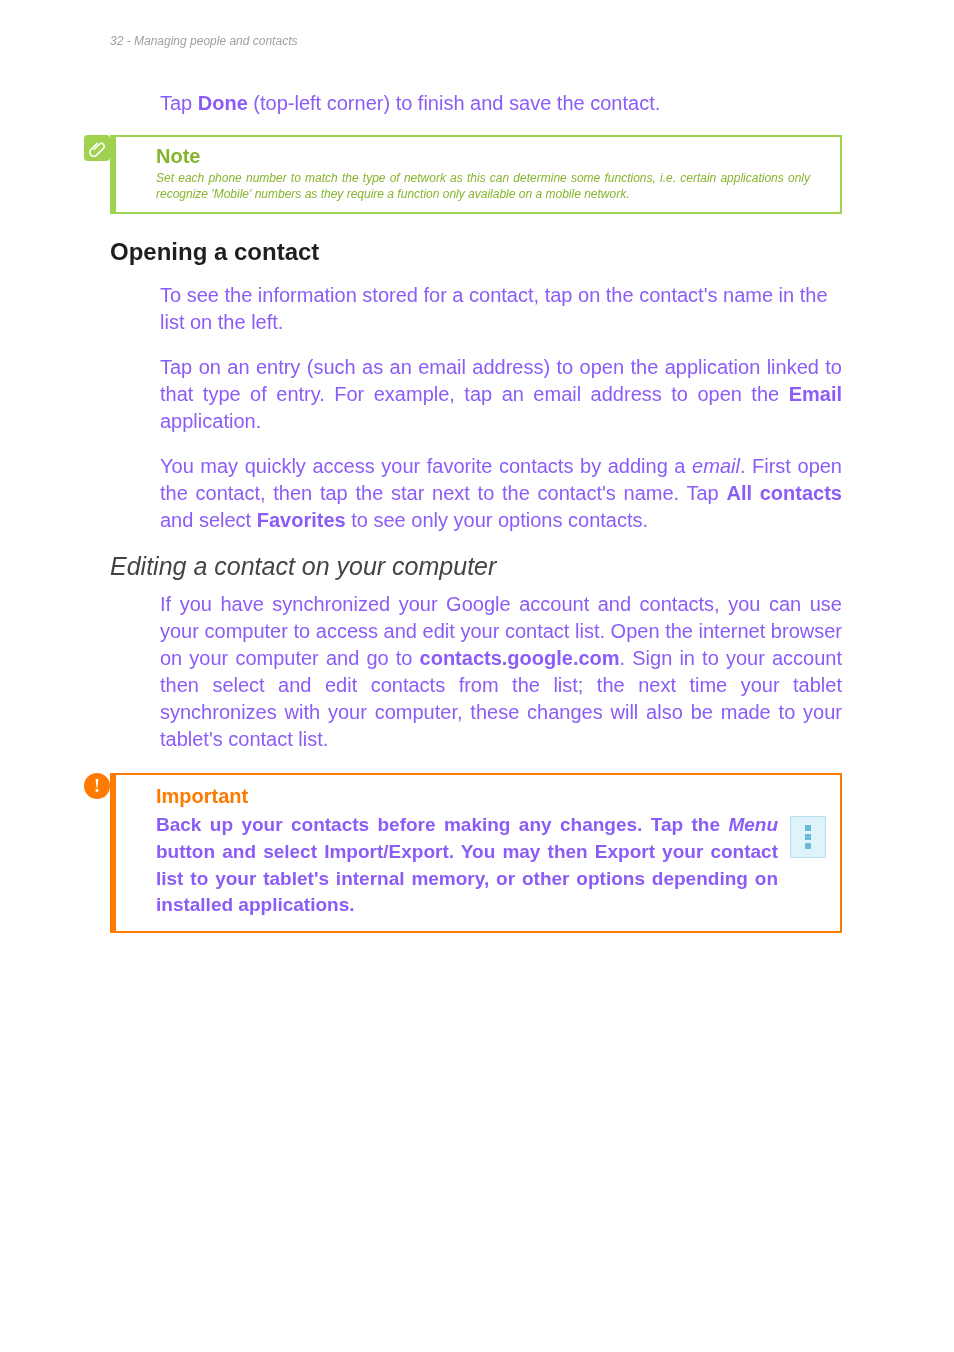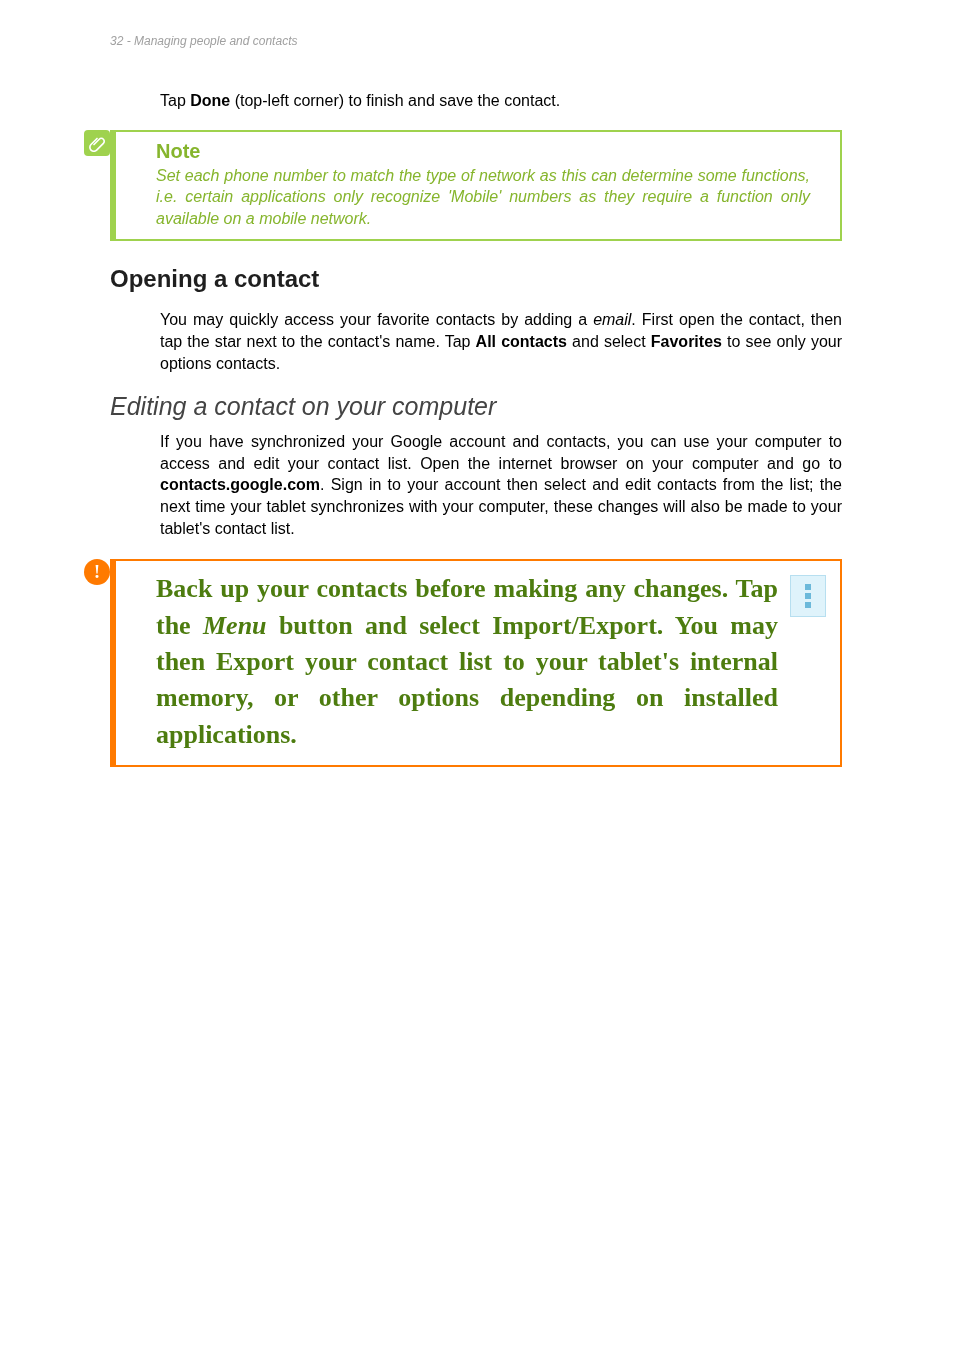--- a/index.html
+++ b/index.html
@@ -16,23 +16,23 @@
     padding: 34px 70px 0 68px;
     box-sizing: border-box;
   }
   .pg-header {
     font-size: 12px;
     font-style: italic;
     color: #a0a0a0;
     margin-bottom: 42px;
   }
   .body-text {
-    font-size: 16px;
+    font-size: 20px;
     line-height: 1.35;
-    color: #000000;
+    color: #8b5cf6;
     margin: 0 0 18px 0;
   }
   .indent {
     margin-left: 50px;
   }
   .justify {
     text-align: justify;
   }
   .note-box {
     border: 2px solid #9fd24e;
@@ -64,21 +64,21 @@
   .note-title {
     color: #86b52d;
     font-weight: bold;
     font-size: 20px;
     margin: 0 0 2px 28px;
     display: block;
   }
   .note-body {
     color: #86b52d;
     font-style: italic;
-    font-size: 16px;
+    font-size: 12px;
     line-height: 1.35;
     margin: 0 0 0 28px;
     text-align: justify;
   }
   h2 {
     font-size: 24px;
     font-weight: bold;
     color: #1f1f1f;
     margin: 20px 0 16px 0;
   }
@@ -119,28 +119,27 @@
     margin: 0 0 4px 28px;
     display: block;
   }
   .important-row {
     display: flex;
     align-items: flex-start;
     gap: 12px;
     margin-left: 28px;
   }
   .important-body {
-    color: #4d7c0f;
-    font-weight: bold;
-    font-size: 26px;
+    color: #8b5cf6;
+    font-weight: bold;
+    font-size: 19px;
     line-height: 1.4;
     text-align: justify;
     flex: 1;
     margin: 0;
-    font-family: Liberation Serif, serif;
   }
   .menu-chip {
     width: 34px;
     height: 40px;
     background: #dff3fb;
     border: 1px solid #b7dff0;
     display: flex;
     flex-direction: column;
     justify-content: center;
     align-items: center;
@@ -174,35 +173,40 @@
       <svg viewBox="0 0 24 24">
           <path d="M8 14l7-7c1.5-1.5 4-1.5 5.5 0s1.5 4 0 5.5l-9 9c-2 2-5.5 2-7.5 0s-2-5.5 0-7.5l8-8"></path>
         </svg>
     </div>
     <span class="note-title">Note</span>
     <p class="note-body">Set each phone number to match the type of network as this can determine some functions, i.e. certain applications only recognize 'Mobile' numbers as they require a function only available on a mobile network.</p>
   </div>
 
   <h2>Opening a contact</h2>
 
-
+  <p class="body-text indent">To see the information stored for a contact, tap on the contact's name in the list on the left.</p>
+
+  <p class="body-text indent justify">
+    <span>Tap on an entry (such as an email address) to open the application linked to that type of entry. For example, tap an email address to open the </span><b>Email</b><span> application.</span>
+  </p>
 
 
   <p class="body-text indent justify">
     <span>You may quickly access your favorite contacts by adding a </span><i>email</i><span>. First open the contact, then tap the star next to the contact's name. Tap </span><b>All contacts</b><span> and select </span><b>Favorites</b><span> to see only your options contacts.</span>
   </p>
 
   <h3>Editing a contact on your computer</h3>
 
   <p class="body-text indent justify">
     <span>If you have synchronized your Google account and contacts, you can use your computer to access and edit your contact list. Open the internet browser on your computer and go to </span><b>contacts.google.com</b><span>. Sign in to your account then select and edit contacts from the list; the next time your tablet synchronizes with your computer, these changes will also be made to your tablet's contact list.</span>
   </p>
 
   <div class="important-box">
     <div class="important-icon">!</div>
+    <span class="important-title">Important</span>
     <div class="important-row">
       <p class="important-body">
         <span>Back up your contacts before making any changes. Tap the </span><i>Menu</i><span> button and select Import/Export. You may then Export your contact list to your tablet's internal memory, or other options depending on installed applications.</span>
       </p>
       <div class="menu-chip">
         <span></span>
         <span></span>
         <span></span>
       </div>
     </div>

